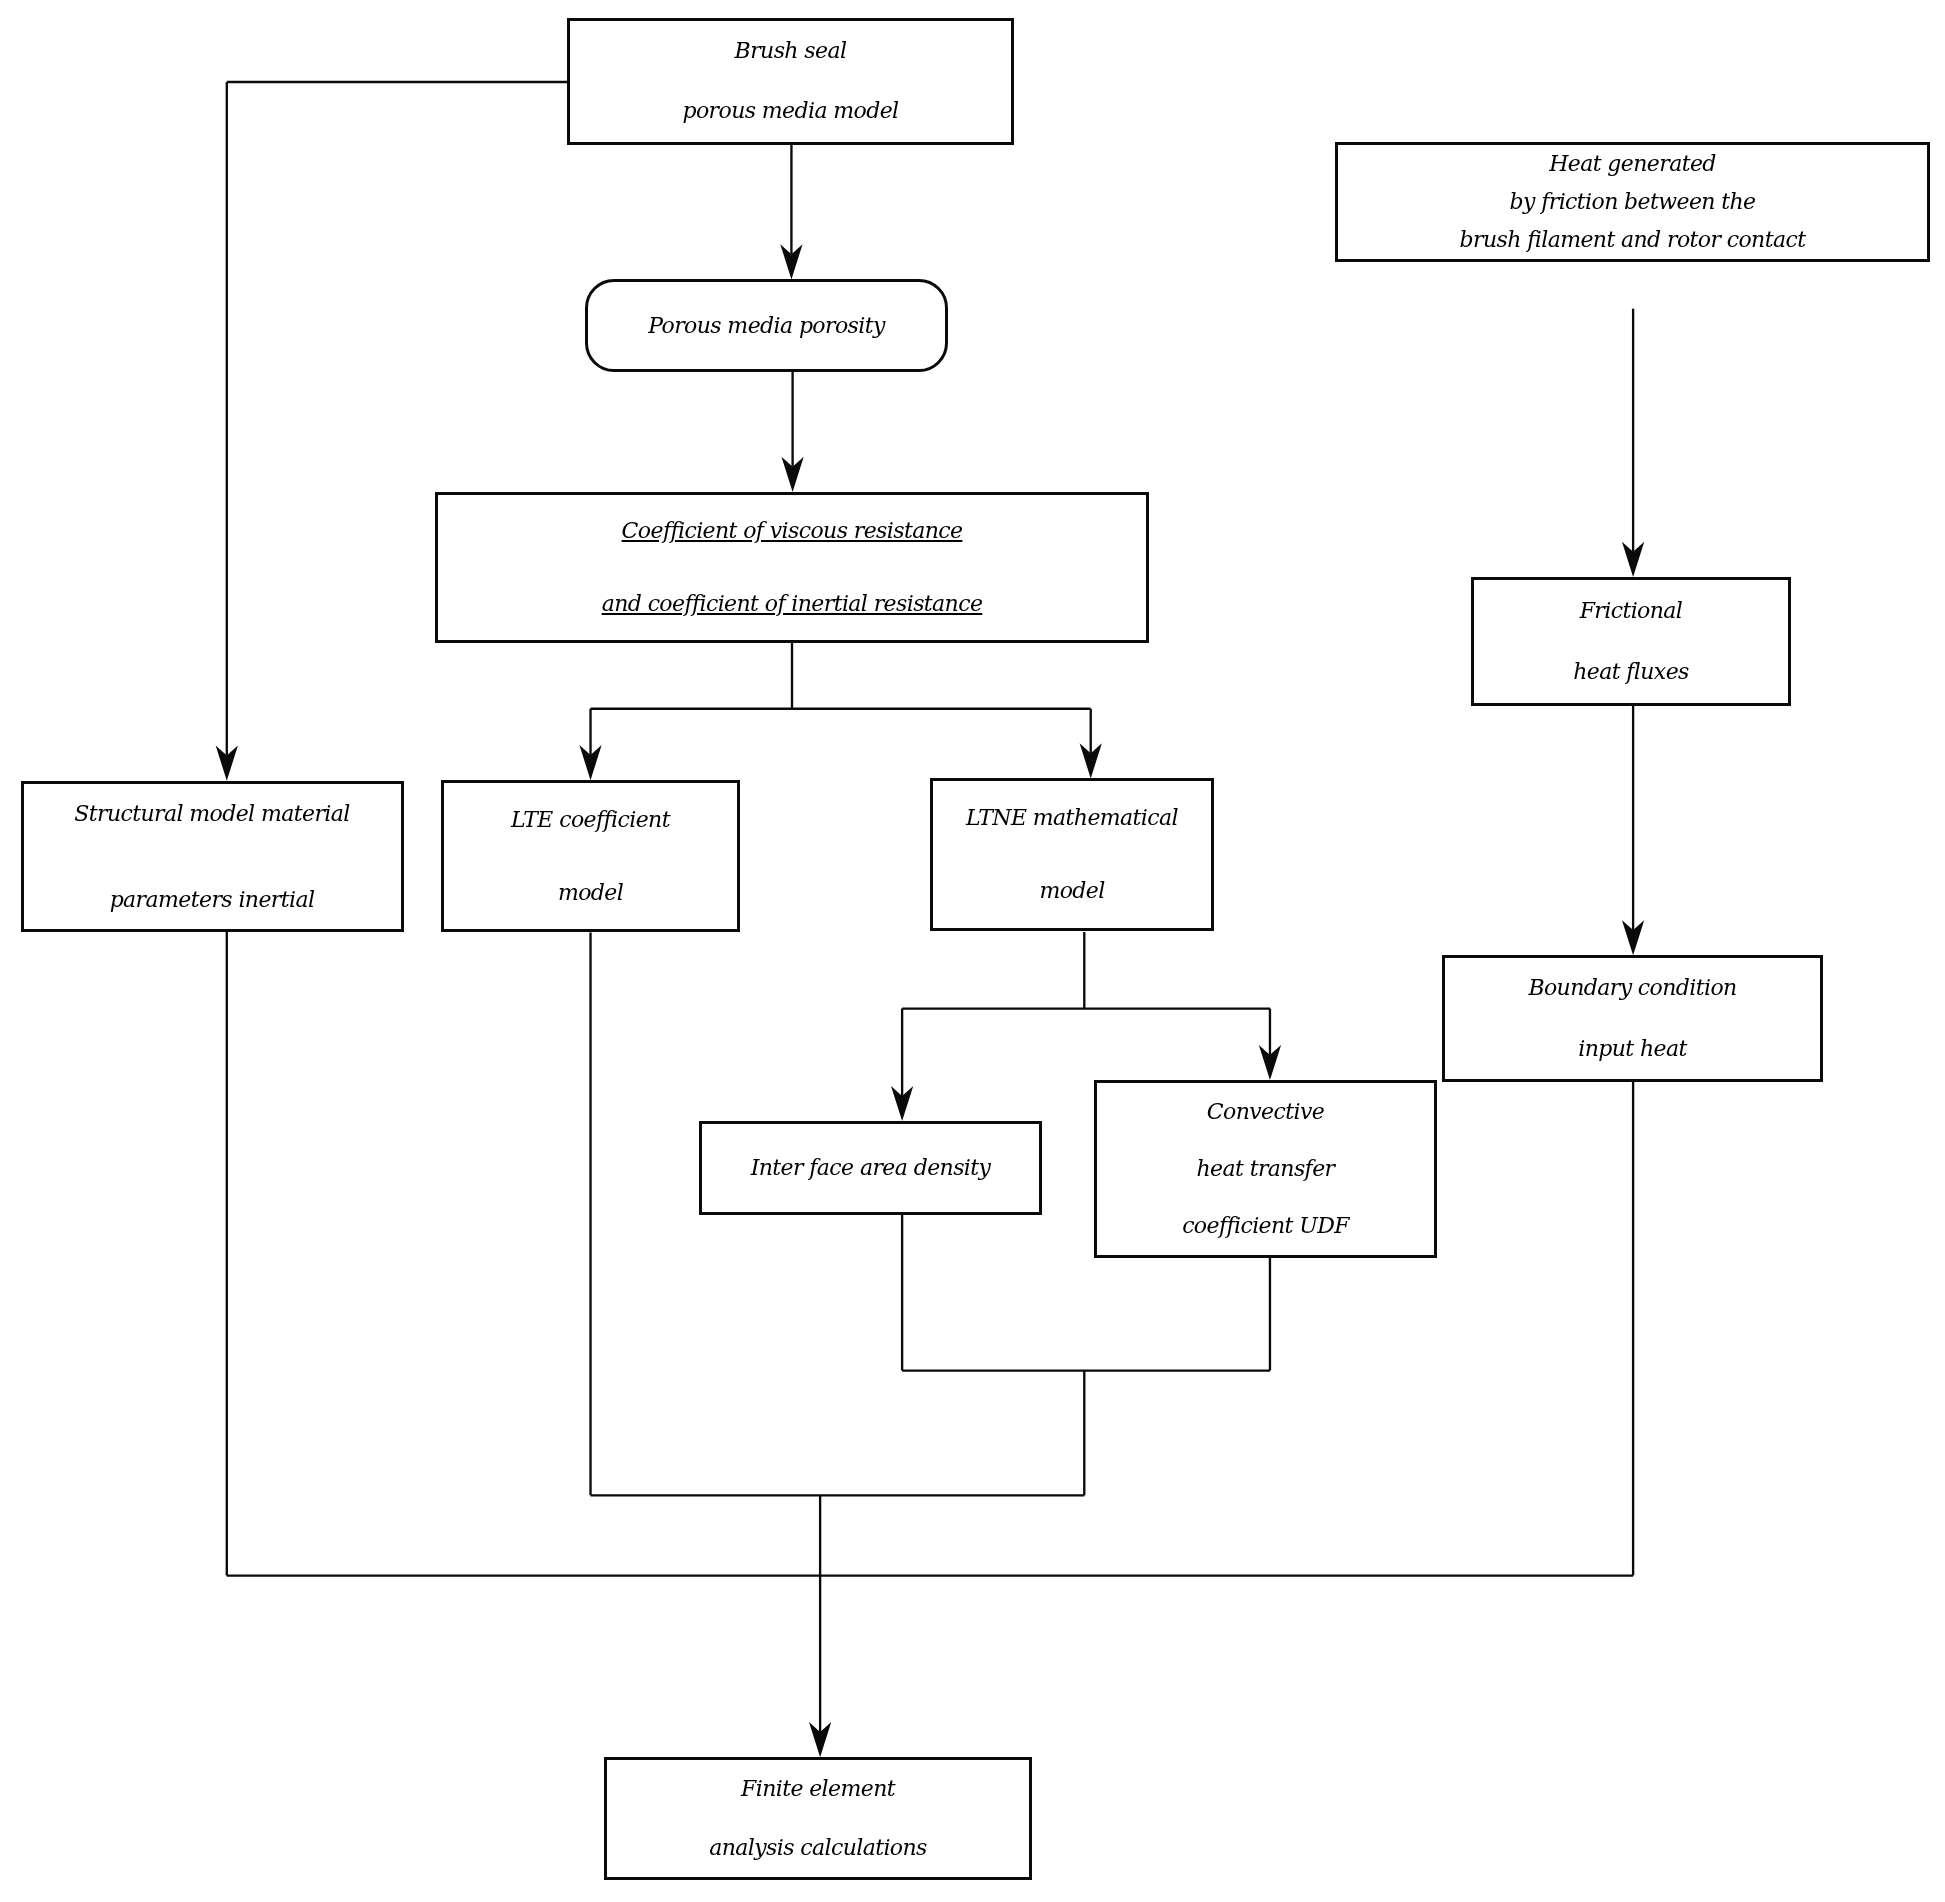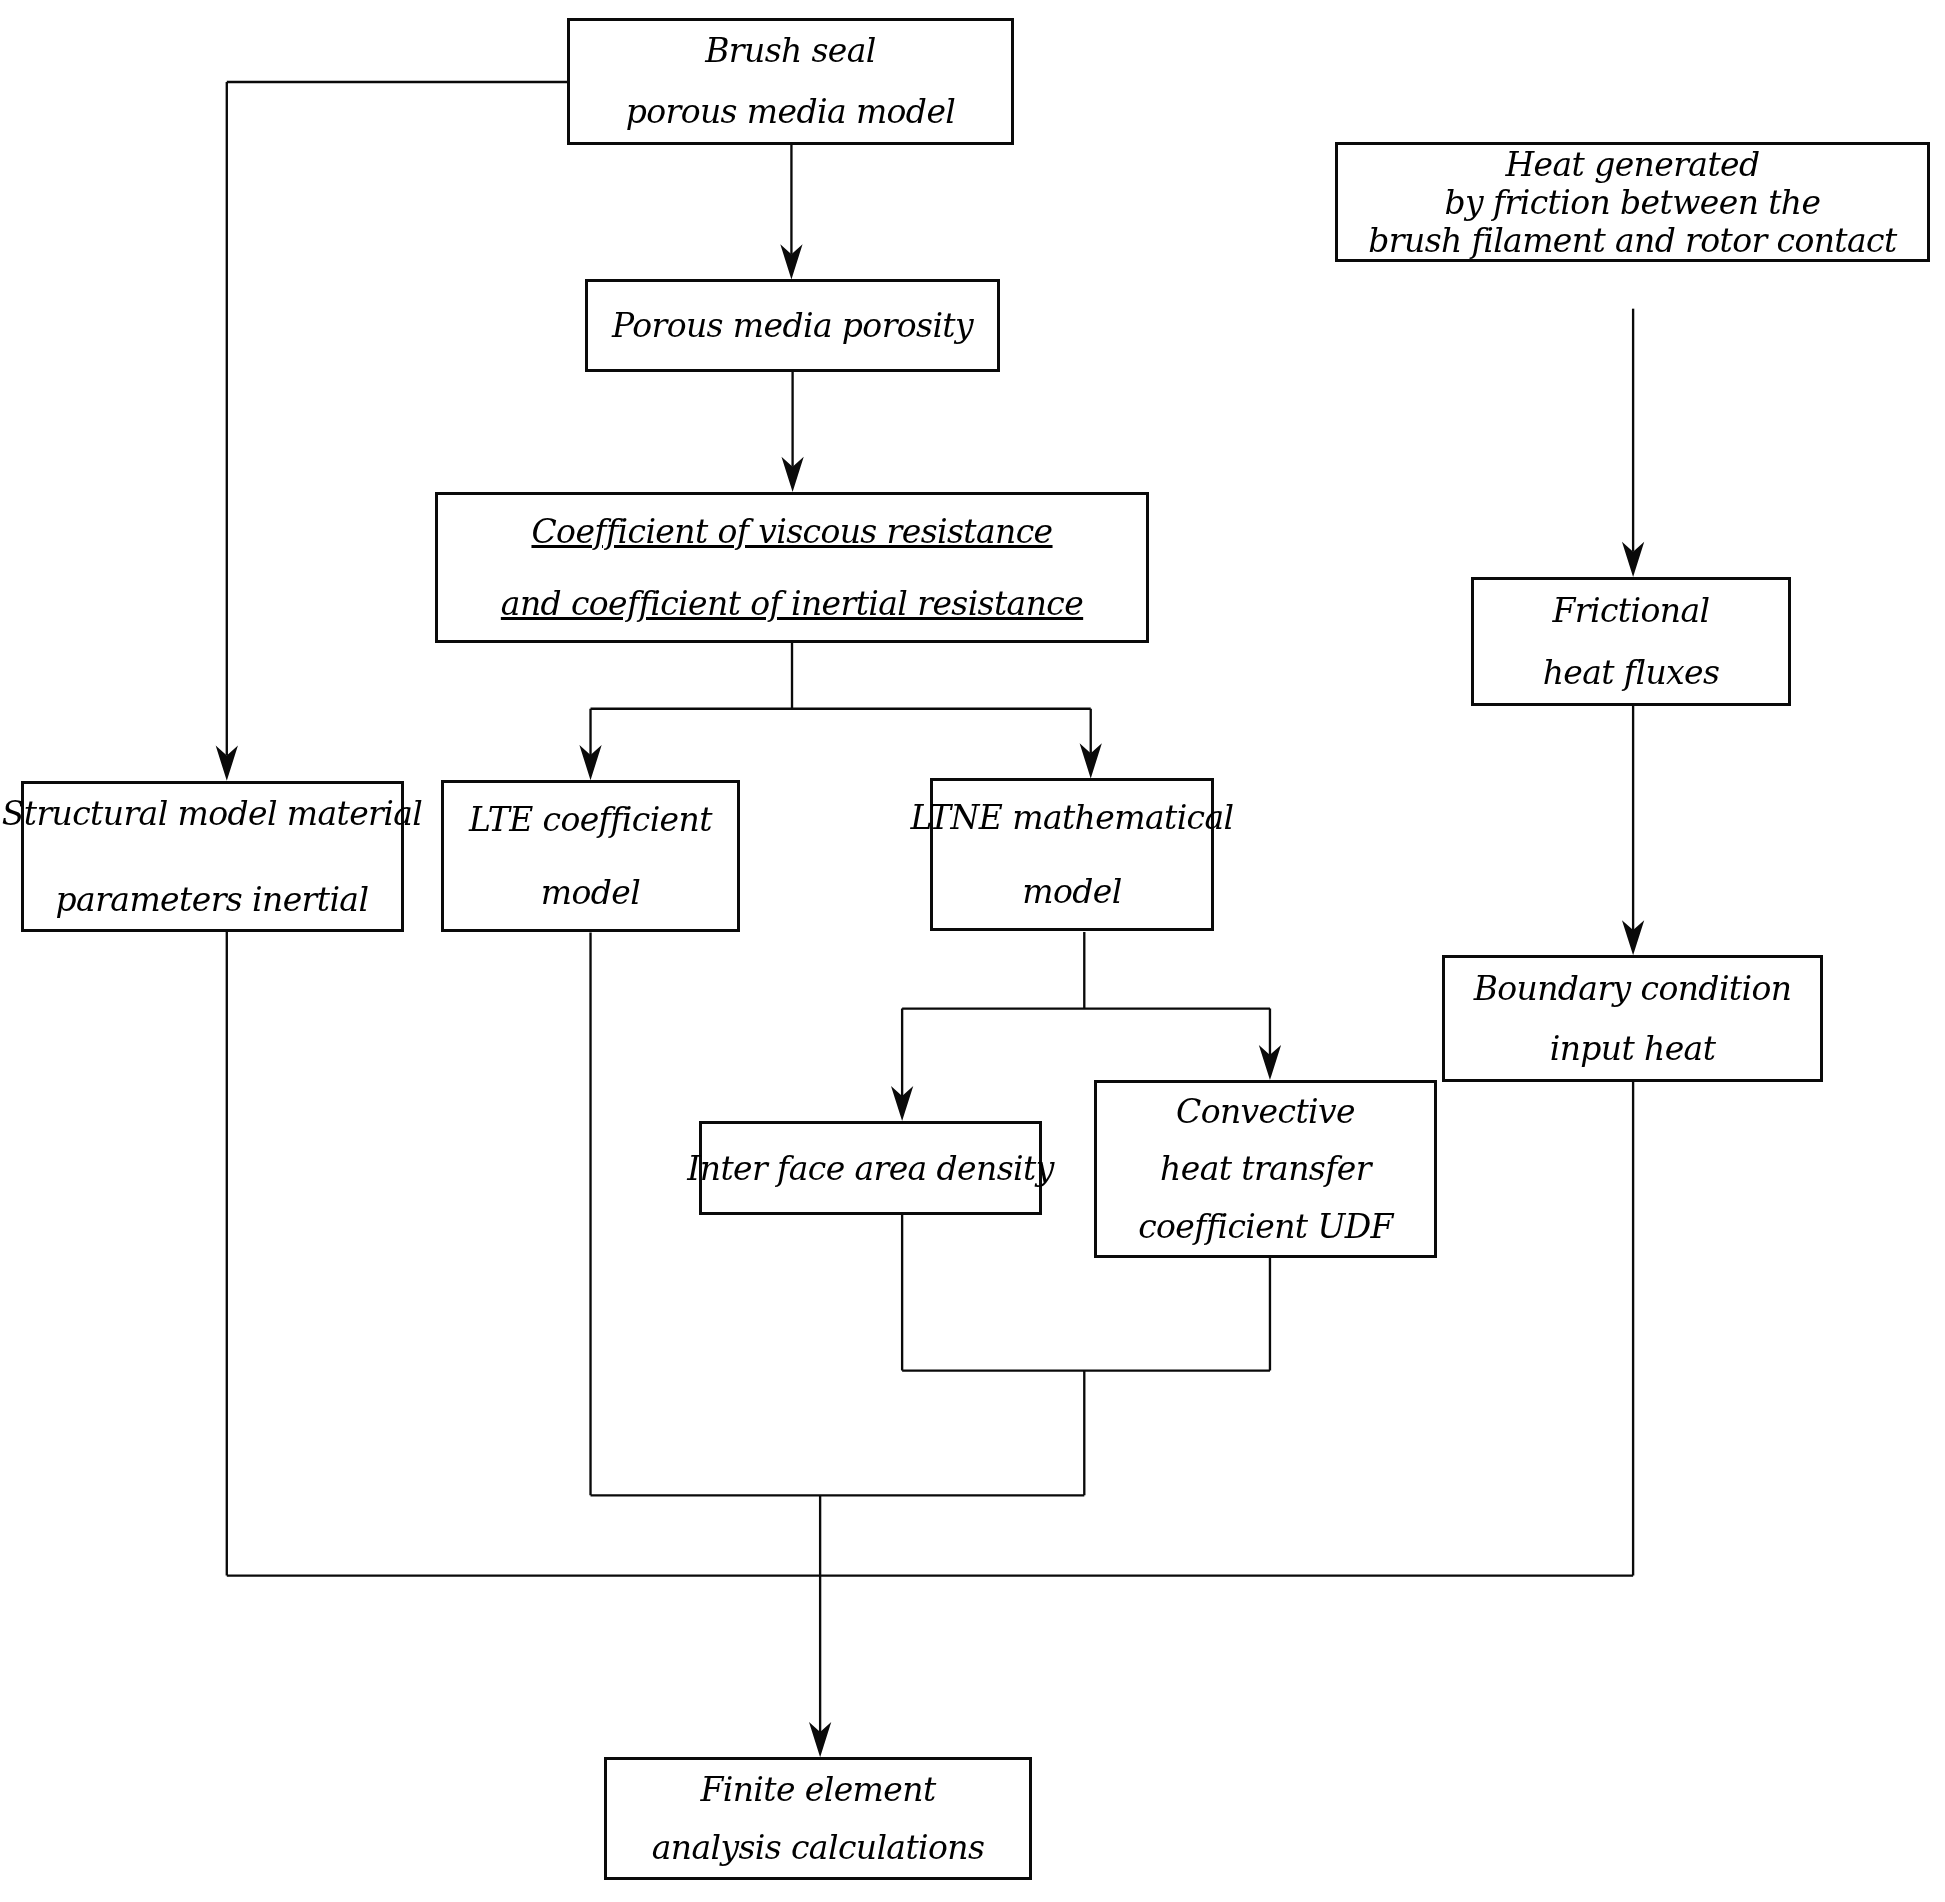--- a/index.html
+++ b/index.html
@@ -31,21 +31,21 @@
   .node {
     position: absolute;
     box-sizing: border-box;
     border: 3.5px solid #0a0a0a;
     background: #ffffff;
     display: flex;
     flex-direction: column;
     justify-content: space-around;
     align-items: center;
     text-align: center;
-    font-size: 33px;
+    font-size: 22px;
     letter-spacing: -0.6px;
     line-height: 1.0;
     z-index: 2;
   }
   .node span {
     white-space: nowrap;
     padding: 0 3.5px;
   }
 </style>
 </head>
@@ -88,21 +88,21 @@
       <polygon points="2168,1844 2149,1784 2168,1801 2187,1784"></polygon>
       <polygon points="1400,3000 1381,2940 1400,2957 1419,2940"></polygon>
     </g>
   </svg>
 
   <div class="node" style="left:567px; top:17.6px; width:447px; height:127px;">
     <span>Brush seal</span>
     <span>porous media model</span>
   </div>
 
-  <div class="node" style="left:585px; top:279px; width:415px; height:93px;">
+  <div class="node" style="left:585px; top:279px; width:363px; height:93px;border-radius:29px;">
     <span>Porous media porosity</span>
   </div>
 
   <div class="node" style="left:435px; top:492px; width:714px; height:151px;text-decoration:underline;">
     <span>Coefficient of viscous resistance</span>
     <span>and coefficient of inertial resistance</span>
   </div>
 
   <div class="node" style="left:20.5px; top:781px; width:383px; height:151px;gap:27px;">
     <span>Structural model material</span>

